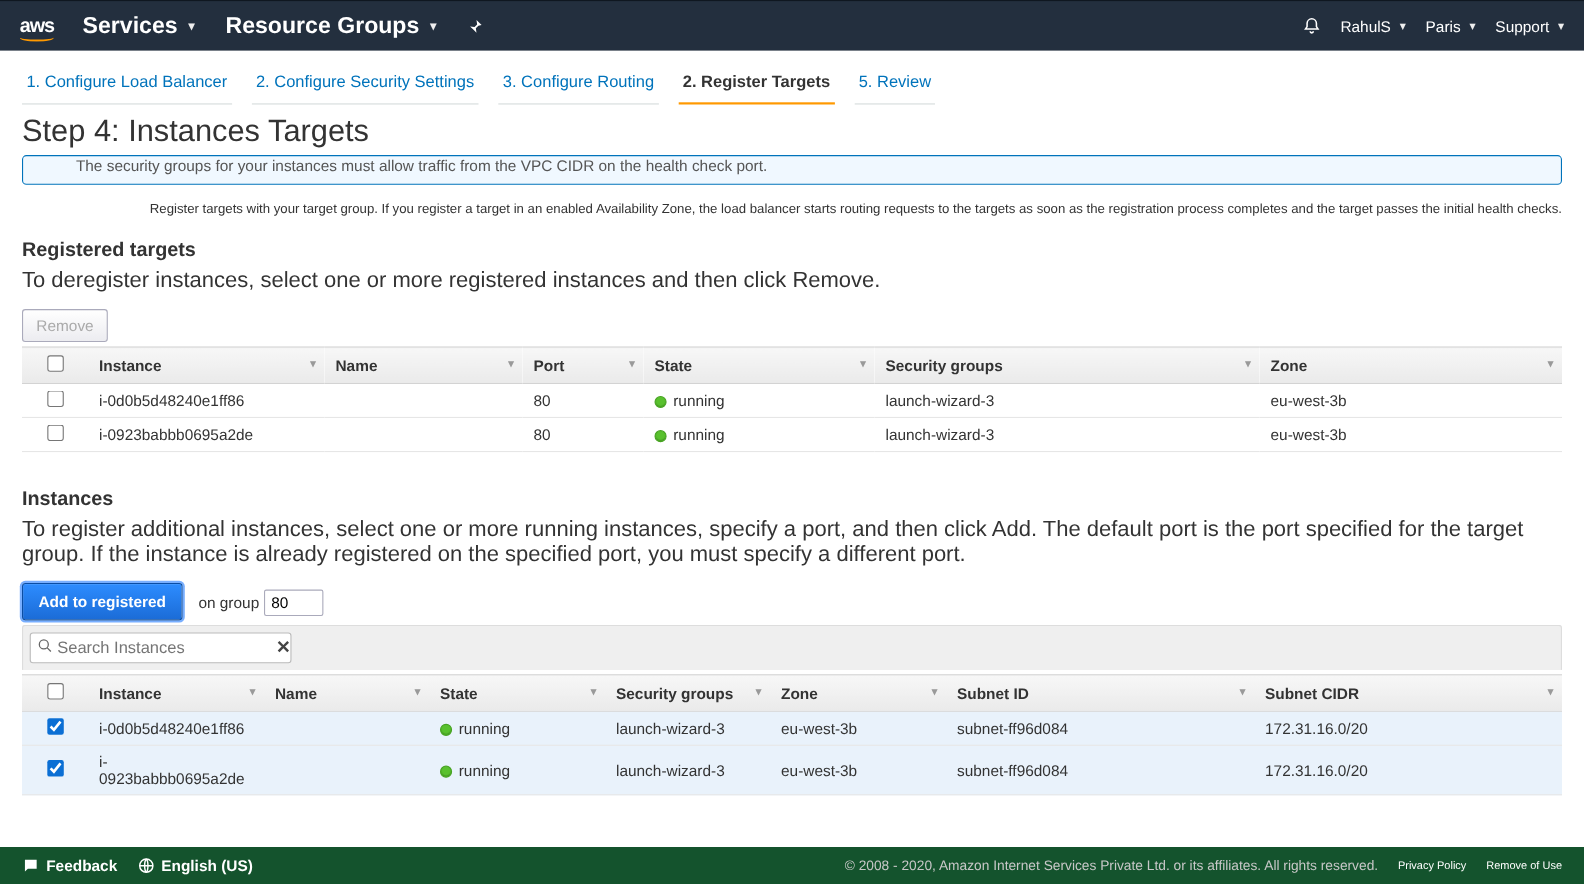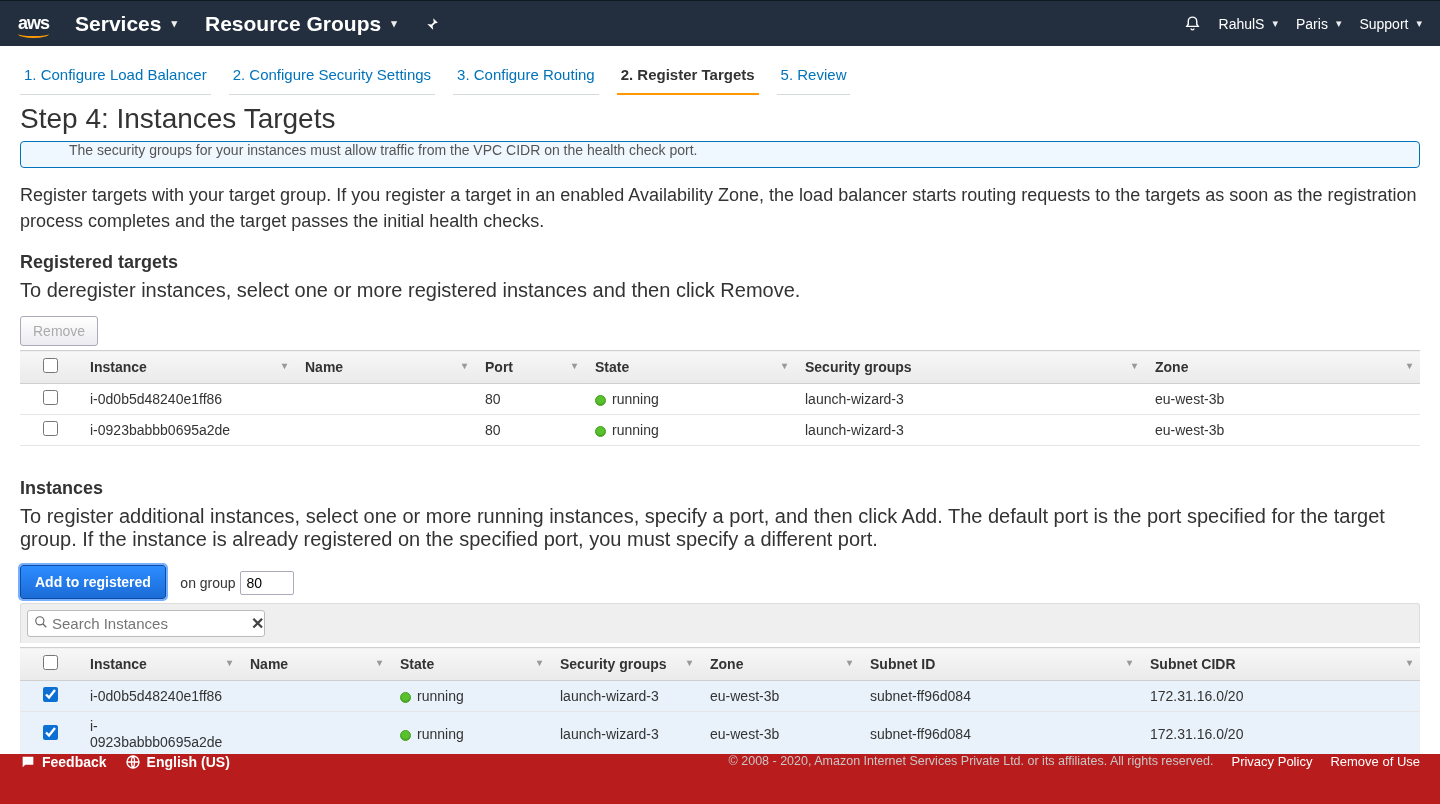--- a/index.html
+++ b/index.html
@@ -19,21 +19,21 @@
 
   
   .tabs { display:flex; gap:18px; padding: 14px 20px 0 20px; }
   .tab { font-size:15px; color:#0073BB; padding:6px 4px 10px 4px; border-bottom:1px solid #d5dbdb; cursor:pointer; }
   .tab.active { color:#333; font-weight:600; border-bottom:2px solid #ff9900; }
 
   
   .content { padding: 8px 20px 0 20px; flex:1; overflow:hidden; }
   h1.step { font-size:28px; font-weight:400; color:#333; margin-bottom:6px; }
   .infobox { border:1px solid #0073BB; border-radius:4px; background:#f0f8ff; color:#555; font-size:14px; padding: 0 20px 10px 48px; height:27px; overflow:hidden; position:relative; }
-  .para { font-size:18px; color:#333; margin:14px 0 18px 0; line-height:1.45; }
+  .para { font-size:12px; color:#333; margin:14px 0 18px 0; line-height:1.45;text-align:right; }
   h2.section { font-size:18px; font-weight:700; margin-top: 4px; }
   .subpara { font-size:20px; color:#333; margin:6px 0 14px 0; }
   .btn { display:inline-block; border:1px solid #aab; background:linear-gradient(#fff,#ececf0); color:#444; border-radius:3px; padding:6px 12px; font-size:14px; cursor:pointer; }
   .btn.disabled { color:#aaa; cursor:not-allowed; }
   .btn.primary { background:linear-gradient(#2d8cff,#1b6cd7); color:#fff; border:1px solid #0a4da3; font-weight:700; padding:8px 14px; box-shadow:0 0 0 2px rgba(29,120,255,.6); }
   .on-port { font-size:14px; margin-left:10px; vertical-align:middle; }
   .on-port input { width:54px; padding:3px 6px; border:1px solid #aab; border-radius:2px; font-size:14px; }
 
   
   table { width:100%; border-collapse:collapse; margin-top:4px; }
@@ -51,25 +51,25 @@
   .searchbox { display:flex; align-items:center; width:238px; background:#fff; border:1px solid #bbb; border-radius:3px; padding:3px 6px; }
   .searchbox input { border:none; outline:none; flex:1; font-size:15px; color:#333; }
   .searchbox .mag { color:#666; margin-right:4px; }
   .searchbox .clear { color:#444; font-weight:700; cursor:pointer; }
 
   
   .actions { display:flex; justify-content:flex-end; align-items:center; gap:12px; padding:18px 0; }
   .link-action { color:#0073BB; font-size:15px; font-weight:600; cursor:pointer; }
 
   
-  .footer { background:#b91c1c; color:#fff; height:50px; display:flex; align-items:flex-start; padding:0 20px; font-size:14px; gap:18px; }
+  .footer { background:#14532d; color:#fff; height:34px; display:flex; align-items:center; padding:0 20px; font-size:14px; gap:18px; }
   .footer .f-item { display:inline-flex; align-items:center; gap:6px; font-weight:700; cursor:pointer;}
   .footer .spacer { flex:1; }
   .footer .muted { color:#c7c7c7; font-size:12.5px; }
-  .footer .flink { color:#fff; font-size:13px; cursor:pointer; }
+  .footer .flink { color:#fff; font-size:10px; cursor:pointer; }
 </style>
 </head>
 <body>
 
 <div class="nav">
   <div class="logo"><span>aws</span></div>
   <div class="item caret">Services</div>
   <div class="item caret">Resource Groups</div>
   <div class="item pin-icon">
     <svg width="14" height="14" viewBox="0 0 24 24">

